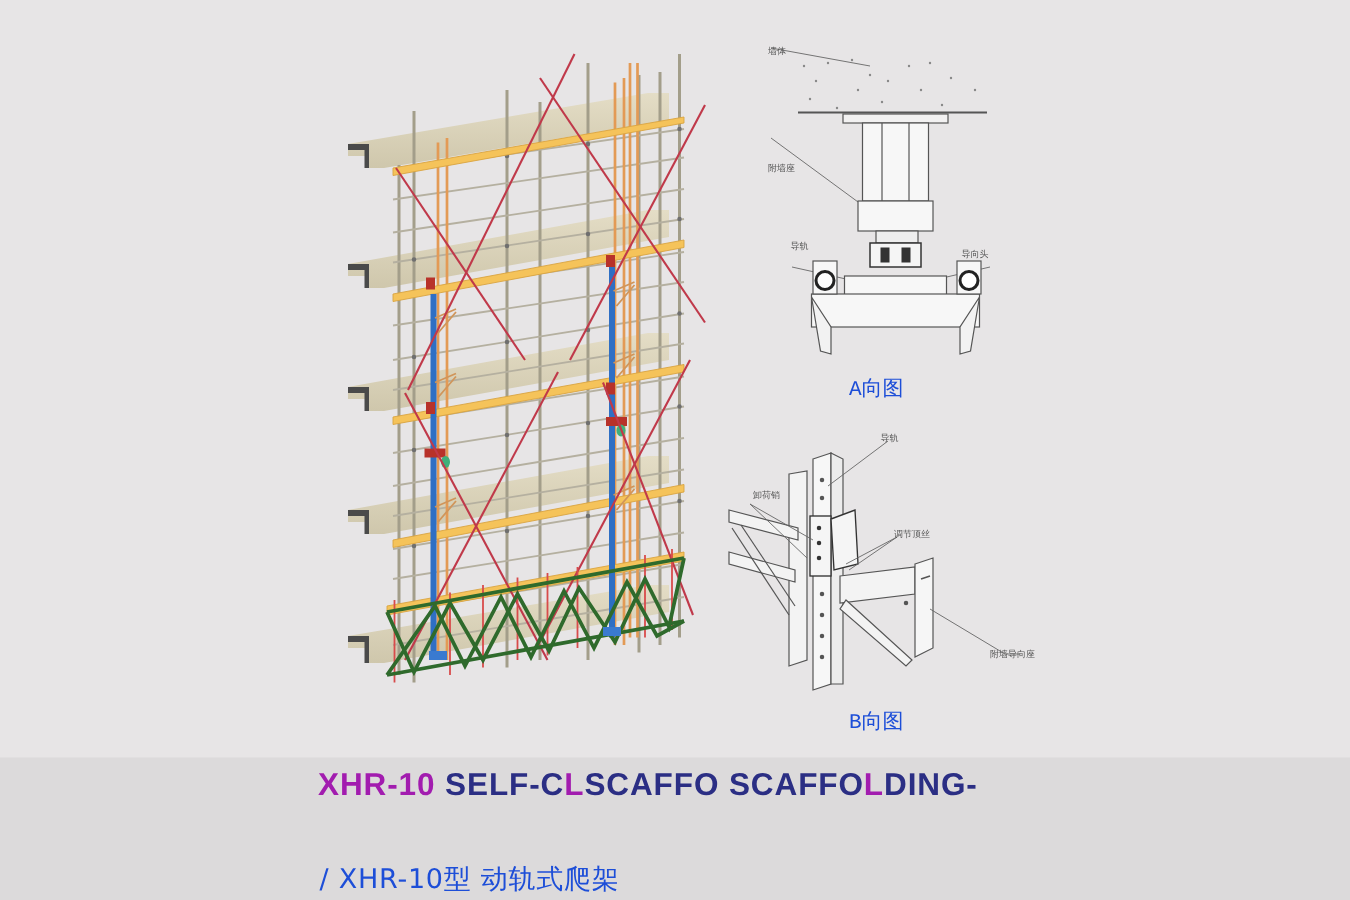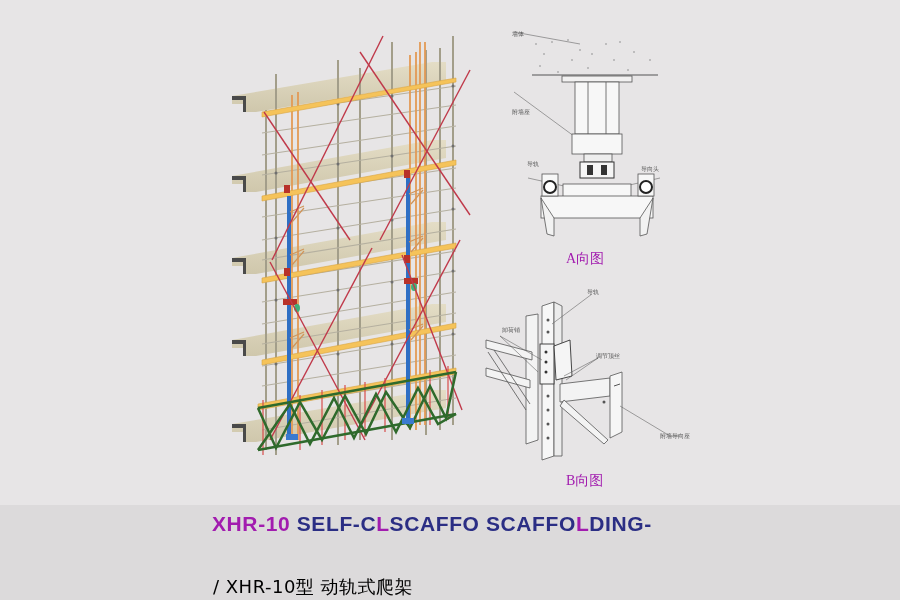--- a/index.html
+++ b/index.html
@@ -1,22 +1,22 @@
 <!DOCTYPE html>
 <html><head>
 <meta charset="utf-8">
 <style>
   html,body{margin:0;padding:0;}
   body{width:900px;height:600px;overflow:hidden;background:#e6e4e5;position:relative;font-family:"Liberation Sans","DejaVu Sans",sans-serif;}
   .stage{position:absolute;left:0;top:0;width:900px;height:505px;background:#e7e5e6;}
   .band{position:absolute;left:0;top:505px;width:900px;height:95px;background:#dcdadb;}
   .title{position:absolute;left:212px;top:511px;font-weight:bold;font-size:21px;line-height:25px;letter-spacing:0.6px;color:#2b2e84;}
   .title .hl{color:#a21caf;}
-  .subtitle{position:absolute;left:213px;top:577px;font-size:18px;line-height:20px;color:#000000;letter-spacing:0.5px;font-family:"DejaVu Sans",sans-serif;}
-  .view-caption{position:absolute;font-size:14px;color:#a21caf;font-family:Liberation Serif, serif;}
+  .subtitle{position:absolute;left:213px;top:577px;font-size:18px;line-height:20px;color:#1d4ed8;letter-spacing:0.5px;font-family:"DejaVu Sans",sans-serif;}
+  .view-caption{position:absolute;font-size:14px;color:#1d4ed8;font-family:Liberation Mono, monospace;}
   .lbl{position:absolute;font-size:6px;color:#555;font-family:"DejaVu Sans",sans-serif;white-space:nowrap;}
 </style>
 </head>
 <body>
 
 <div class="stage">
 
   <svg width="900" height="505" viewBox="0 0 900 505" style="position:absolute;left:0;top:0">
     <defs>
       <linearGradient id="slabTop" x1="0" y1="0" x2="0" y2="1">

